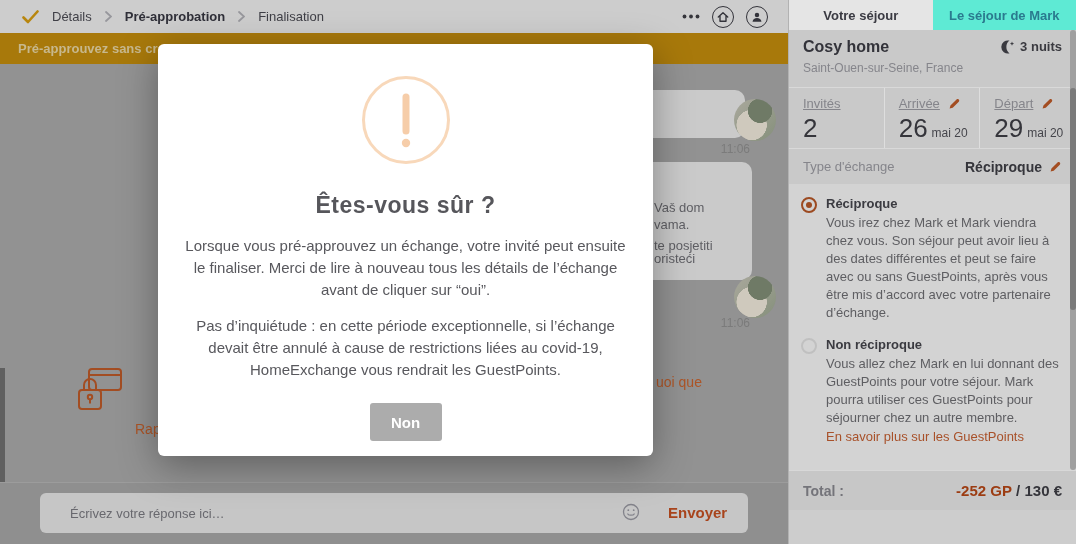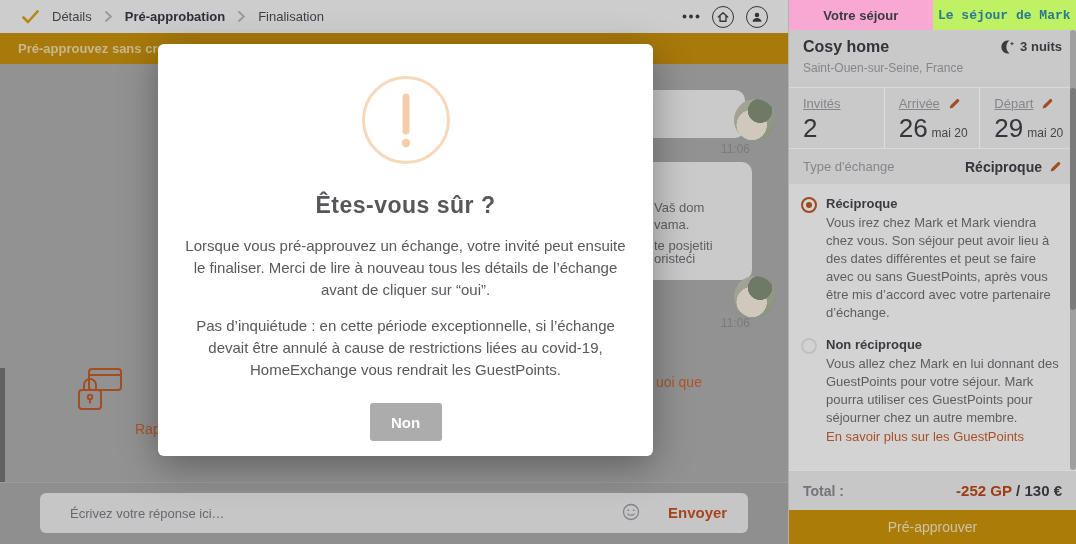--- a/index.html
+++ b/index.html
@@ -78,22 +78,22 @@
   
   .sidebar{
     position:absolute; left:788px; top:0; width:288px; height:544px;
     background:#cdcdcd; border-left:1px solid #b2b2b2;
   }
   .tabs{ position:absolute; left:0; top:0; width:100%; height:30px; display:flex; }
   .tab{
     flex:1; display:flex; align-items:center; justify-content:center;
     font-size:13px; font-weight:bold; cursor:pointer;
   }
-  .tab-inactive{ background:#f9a8d4; color:#3a3a42; }
-  .tab-active{ background:#bef264; color:#2a7a8e;font-family:Liberation Mono, monospace; }
+  .tab-inactive{ background:#e5e5e5; color:#3a3a42; }
+  .tab-active{ background:#5eead4; color:#2a7a8e; }
   .sb-header{
     position:absolute; left:0; top:30px; width:100%; height:58px;
     background:#c9c9c9; border-bottom:1px solid #d9d9d9; padding:8px 14px 0 14px;
   }
   .sb-header-top{ display:flex; justify-content:space-between; align-items:center; }
   .home-title{ font-size:16px; font-weight:bold; color:#33333a; }
   .nights{ display:flex; gap:5px; font-size:13px; font-weight:bold; color:#3a3a40; }
   .home-location{ font-size:12px; color:#85858b; margin-top:5px; }
   .sb-info{
     position:absolute; left:0; top:88px; width:100%; height:61px;
@@ -354,21 +354,20 @@
 
     <div class="sb-total">
       <span class="total-label">Total :</span>
       <span class="total-right">
         <span class="total-gp">-252 GP</span>
         <span class="total-sep"> / </span>
         <span class="total-eur">130 €</span>
       </span>
     </div>
 
-    <button class="sb-cta">Pré-approuver</button>
 
     <div class="sb-scroll-track">
       <div class="sb-scroll-thumb"></div>
     </div>
   </div>
 
   <div class="modal">
     <span class="modal-icon">
       <svg width="92" height="92" viewBox="0 0 92 92">
         <circle cx="46" cy="46" r="42.5" fill="none" stroke="#f8d8ba" stroke-width="3"></circle>

